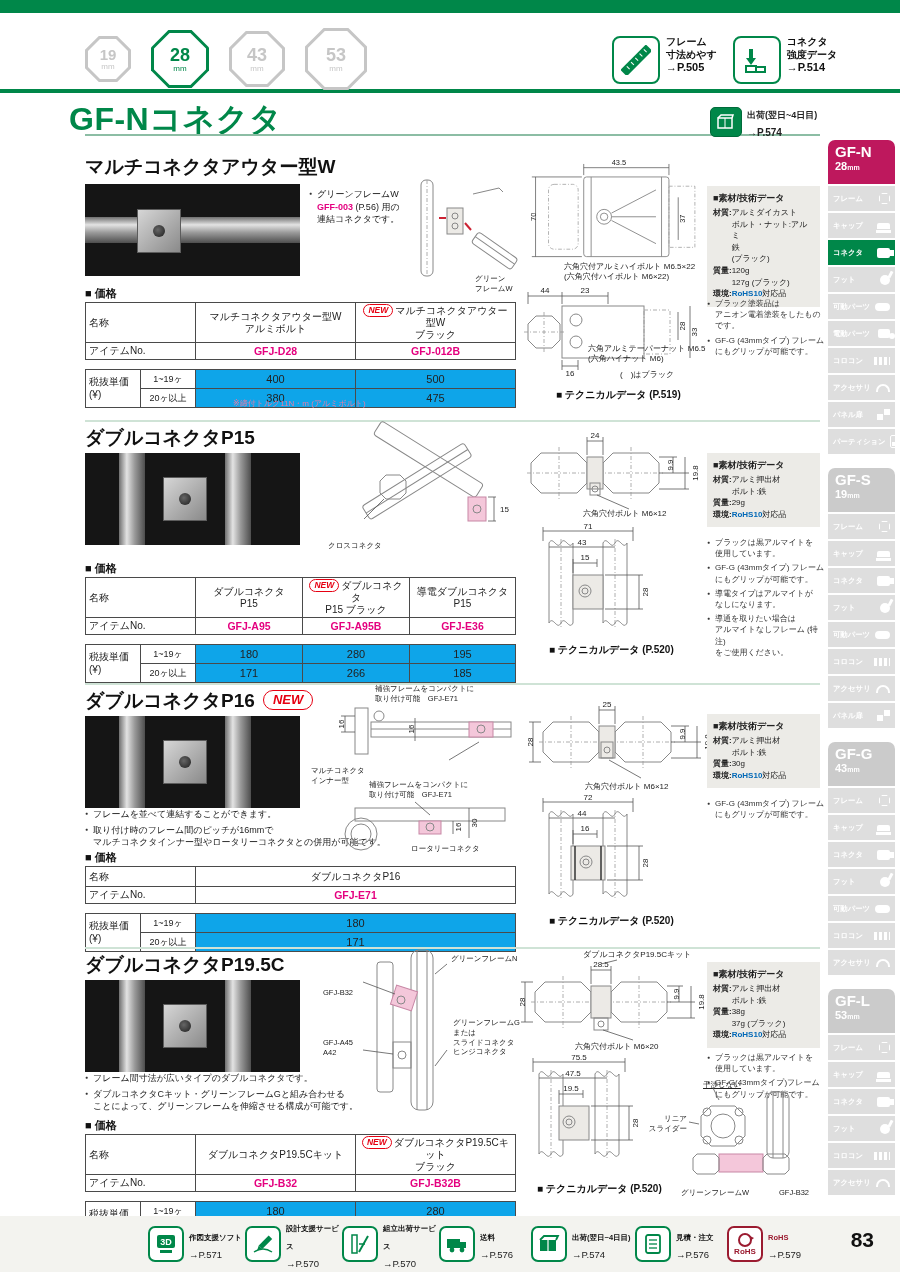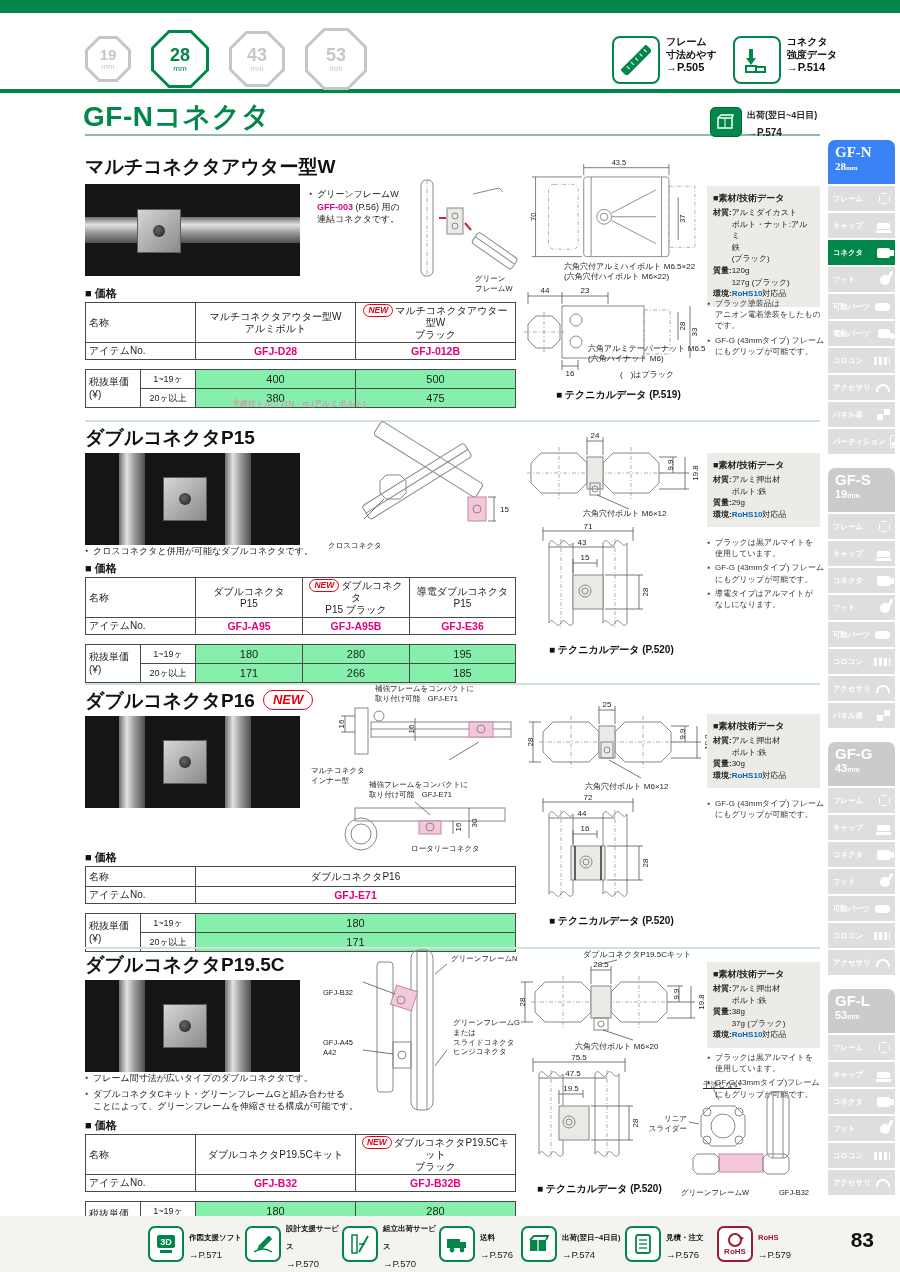--- a/index.html
+++ b/index.html
@@ -18,31 +18,31 @@
   .badge .unit{position:relative;font-size:8px;line-height:1;margin-top:1px;}
   .badge.active{color:#008749;}
   .badge.active .num,.badge.active .unit{color:#008749;}
   
   .hlinks{left:612px;top:36px;display:flex;gap:16px;}
   .hlink{display:flex;gap:6px;align-items:flex-start;cursor:pointer;}
   .hicon{width:44px;height:44px;border:2.5px solid #008749;border-radius:8px;background:#fff;display:flex;align-items:center;justify-content:center;}
   .hlink .txt{font-size:10px;font-weight:bold;color:#111;line-height:1.25;}
   .hlink .pg{font-size:11px;font-weight:bold;color:#111;margin-top:2px;}
   
-  .h1{left:83px;top:98px;font-size:28px;font-weight:bold;color:#008749;letter-spacing:.5px;}
+  .h1{left:69px;top:98px;font-size:32px;font-weight:bold;color:#008749;letter-spacing:.5px;}
   .h1line{left:85px;top:134px;width:735px;height:2px;background:#8cbda4;}
   .ship{left:710px;top:104px;display:flex;gap:5px;align-items:center;cursor:pointer;}
   .shipico{width:30px;height:28px;background:#008749;border:1.5px solid #006b3a;border-radius:5px;display:flex;align-items:center;justify-content:center;}
   .ship .t1{font-size:9px;font-weight:bold;line-height:1.2;}
   .ship .t2{font-size:10px;font-weight:bold;}
   
   .sidebar{left:828px;top:140px;width:67px;}
   .sb-group{margin-bottom:14px;}
   .sb-head{height:40px;background:#cbcbcb;color:#fff;padding:4px 0 0 7px;border-radius:7px 7px 0 0;}
-  .sb-head.active{background:#3b82f6;font-family:Liberation Serif, serif;}
+  .sb-head.active{background:#be185d;}
   .sb-head .n{font-size:15px;font-weight:bold;line-height:1.1;}
   .sb-head .s{font-size:11px;font-weight:bold;line-height:1;}
   .sb-head .s .u{font-size:7px;}
   .sb-item{height:25px;margin-top:2px;background:#dedede;color:#fff;font-size:8px;font-weight:bold;display:flex;align-items:center;justify-content:space-between;padding:0 5px;cursor:pointer;}
   .sb-item.active{background:#008749;}
   .sb-item .lb{white-space:nowrap;transform:scale(.92);transform-origin:left center;}
   .ic{display:inline-block;flex:0 0 auto;}
   .ic-frame{width:11px;height:11px;border:1.5px solid #fff;clip-path:polygon(29% 0,71% 0,100% 29%,100% 71%,71% 100%,29% 100%,0 71%,0 29%);box-sizing:border-box;}
   .ic-cap{width:13px;height:6px;background:#fff;border-radius:2px 2px 0 0;position:relative;}
   .ic-cap::after{content:"";position:absolute;left:-1px;right:-1px;bottom:-4px;height:3px;background:#fff;}
@@ -73,21 +73,21 @@
   .nt{position:relative;padding-left:8px;margin-bottom:3px;}
   .nt::before{content:"●";position:absolute;left:0;top:2px;font-size:5px;color:#333;}
   .code{color:#e4007f;font-weight:bold;}
   .kakaku{position:absolute;font-size:11px;font-weight:bold;color:#111;}
   .ptable{position:absolute;}
   .pt{border-collapse:collapse;table-layout:fixed;width:430px;border:1.5px solid #4a4a4a;}
   .pt td{border:1px solid #4a4a4a;overflow:hidden;padding:1px 3px;box-sizing:border-box;}
   .pt2{margin-top:9px;}
   .cname{height:32px;text-align:center;font-size:10px;line-height:1.2;}
   .citem{height:16px;text-align:center;color:#e4007f;font-weight:bold;font-size:10.5px;}
-  .cp{height:19px;text-align:center;font-size:11px;background:#86efac;}
+  .cp{height:19px;text-align:center;font-size:11px;background:#0ea5e9;}
   .lab{font-size:10px;padding-left:5px;background:#fff;}
   .qlab{font-size:9px;text-align:center;background:#fff;}
   .ulab{font-size:10px;line-height:1.25;}
   .tfoot{position:absolute;font-size:8px;color:#e87ba6;}
   .new-badge{display:inline-block;color:#e60012;border:1.5px solid #e60012;border-radius:8px;padding:0 4px;font-style:italic;font-weight:bold;font-size:8.5px;background:#fff;line-height:1.3;vertical-align:1px;margin-right:2px;}
   .new-lg{font-size:13px;border-radius:11px;padding:0 9px;line-height:1.4;margin-left:8px;vertical-align:3px;}
   .mat{position:absolute;width:113px;background:#ecebe7;padding:6px 6px 7px 6px;font-size:8px;line-height:1.45;color:#222;box-sizing:border-box;}
   .mat .mt{font-weight:bold;font-size:9px;margin-bottom:2px;}
   .mrow{display:flex;}
   .mk{flex:0 0 auto;font-weight:bold;}
@@ -497,23 +497,20 @@
 </div>
 <div class="sec-div" style="top:420px;"></div>
 
 <div class="sec" style="top:423px;height:258px;">
   <h2 style="top:2px;left:0;">ダブルコネクタP15</h2>
   <div class="photo" style="left:0;top:30px;">
     <div class="ph-bar" style="left:34px;"></div>
     <div class="ph-bar" style="left:140px;"></div>
     <div class="ph-conn" style="left:78px;top:24px;"></div>
   </div>
-  <div class="desc" style="left:0;top:122px;width:330px;">
-    <div class="nt"><span>クロスコネクタと併用が可能なダブルコネクタです。</span></div>
-  </div>
   <div class="iso" style="left:243px;top:0;width:196px;height:136px;">
     <svg width="196" height="118" style="left:0;top:0;">
       <g transform="rotate(-32 90 60)">
           <rect x="30" y="50" width="120" height="16" rx="3" class="frm"></rect>
           <line x1="30" y1="58" x2="150" y2="58" class="frm"></line>
         </g>
       <g transform="rotate(32 110 40)">
           <rect x="40" y="34" width="120" height="16" rx="3" class="frm"></rect>
         </g>
       <polygon points="58,52 72,52 78,58 78,70 72,76 58,76 52,70 52,58" class="frm"></polygon>
@@ -599,20 +596,23 @@
         <span class="mv"><span class="rohs">RoHS10</span><span>対応品</span></span>
       </div>
   </div>
   <div class="notes" style="left:622px;top:114px;">
     <div class="nt"><span class="pl">ブラックは黒アルマイトを
 使用しています。</span></div>
     <div class="nt"><span class="pl">GF-G (43mmタイプ) フレーム
 にもグリップが可能です。</span></div>
     <div class="nt"><span class="pl">導電タイプはアルマイトが
 なしになります。</span></div>
+    <div class="nt"><span class="pl">導通を取りたい場合は
+アルマイトなしフレーム (特注)
+をご使用ください。</span></div>
   </div>
   <div class="kakaku" style="top:138px;left:0;">■ 価格</div>
   <div class="ptable" style="top:154px;left:0;">
     <table class="pt">
       <tbody>
           <tr>
         <td class="lab" colspan="2" style="width:110px;">名称</td>
         <td class="cname" style="width:107px;"><span class="pl">ダブルコネクタ
 P15</span></td>
         <td class="cname" style="width:107px;"><span class="new-badge">NEW</span><span class="pl">ダブルコネクタ
@@ -648,20 +648,25 @@
   </div>
 </div>
 <div class="sec-div" style="top:683px;"></div>
 
 <div class="sec" style="top:686px;height:260px;">
   <h2 style="top:2px;left:0;"><span>ダブルコネクタP16</span><span class="new-badge new-lg">NEW</span></h2>
   <div class="photo" style="left:0;top:30px;">
     <div class="ph-bar" style="left:34px;"></div>
     <div class="ph-bar" style="left:140px;"></div>
     <div class="ph-conn" style="left:78px;top:24px;"></div>
+  </div>
+  <div class="desc" style="left:0;top:122px;width:340px;">
+    <div class="nt"><span class="pl">フレームを並べて連結することができます。</span></div>
+    <div class="nt"><span class="pl">取り付け時のフレーム間のピッチが16mmで
+マルチコネクタインナー型やロータリーコネクタとの併用が可能です。</span></div>
   </div>
   <div class="iso" style="left:226px;top:-2px;width:214px;height:170px;">
     <div class="ilabel" style="left:64px;top:0;">補強フレームをコンパクトに
 取り付け可能　GFJ-E71</div>
     <svg width="200" height="54" style="left:8px;top:24px;">
       <rect x="36" y="0" width="13" height="46" class="frm"></rect>
       <rect x="52" y="14" width="140" height="15" class="frm"></rect>
         <line x1="52" y1="21" x2="192" y2="21" class="frm"></line>
       <rect x="150" y="14" width="24" height="15" class="pink"></rect>
         <circle cx="162" cy="21" r="4" class="frm"></circle>
@@ -1012,21 +1017,21 @@
   <div class="fitem">
     <span class="ficon">
       <svg width="24" height="24">
           <rect x="4" y="3" width="5" height="18" fill="none" stroke="#008749" stroke-width="1.5"></rect>
           <line x1="11" y1="20" x2="20" y2="4" stroke="#008749" stroke-width="2"></line>
           <line x1="11" y1="12" x2="17" y2="12" stroke="#008749" stroke-width="1.5"></line>
         </svg>
     </span>
     <span><span class="tx">組立出荷サービス</span><br><span class="pg">→P.570</span></span>
   </div>
-  <div class="fitem" style="width:82px;">
+  <div class="fitem" style="width:92px;">
     <span class="ficon">
       <svg width="24" height="24">
           <rect x="2" y="7" width="13" height="9" fill="#008749"></rect>
           <rect x="15" y="10" width="6" height="6" fill="#008749"></rect>
           <circle cx="7" cy="18" r="2.4" fill="#008749"></circle>
           <circle cx="17" cy="18" r="2.4" fill="#008749"></circle>
         </svg>
     </span>
     <span><span class="tx">送料</span><br><span class="pg">→P.576</span></span>
   </div>

